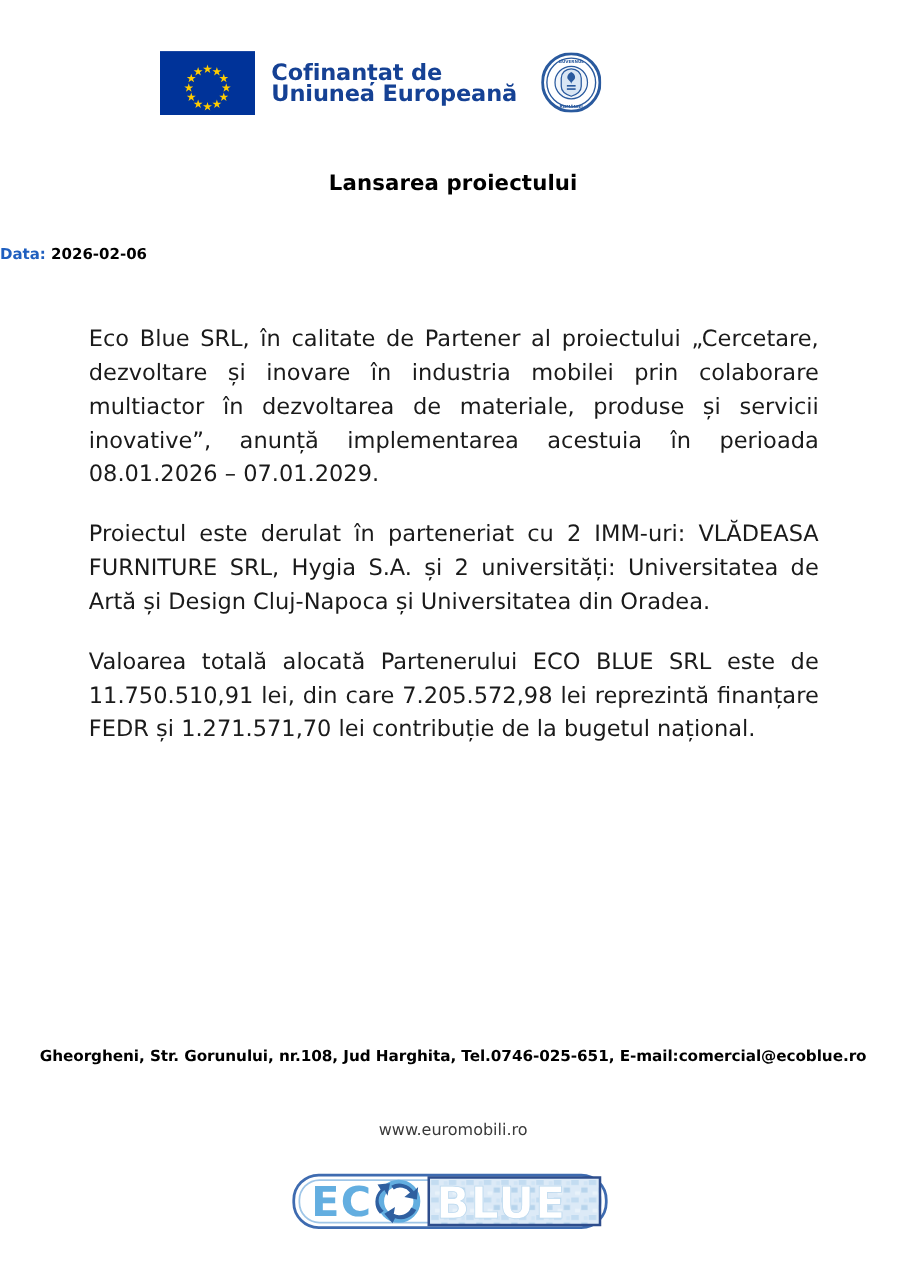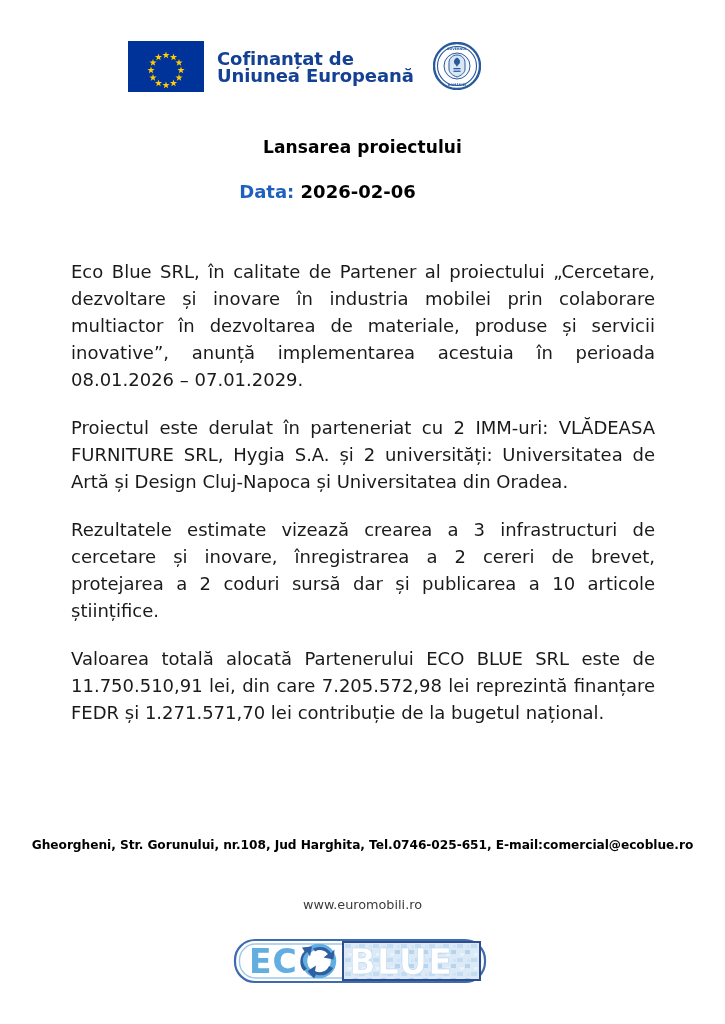--- a/index.html
+++ b/index.html
@@ -71,25 +71,25 @@
     text-align: center;
     font-size: 17px;
     font-weight: bold;
     color: #000000;
     letter-spacing: 0.1px;
   }
 
   
   .date-line {
     position: absolute;
-    top: 181px;
+    top: 196px;
     left: 0;
     width: 655px;
-    text-align: center;
-    font-size: 18px;
+    text-align: left;
+    font-size: 12px;
     font-weight: bold;
   }
   .date-label { color: #1F5FBF; }
   .date-value { color: #000000; }
 
   
   .body-copy {
     position: absolute;
     top: 258px;
     left: 71px;
@@ -191,21 +191,20 @@
   <div class="doc-title">Lansarea proiectului</div>
 
   <div class="date-line">
     <span class="date-label">Data:</span>
     <span class="date-value">2026-02-06</span>
   </div>
 
   <div class="body-copy">
     <p>Eco Blue SRL, în calitate de Partener al proiectului „Cercetare, dezvoltare și inovare în industria mobilei prin colaborare multiactor în dezvoltarea de materiale, produse și servicii inovative”, anunță implementarea acestuia în perioada 08.01.2026 – 07.01.2029.</p>
     <p>Proiectul este derulat în parteneriat cu 2 IMM-uri: VLĂDEASA FURNITURE SRL, Hygia S.A. și 2 universități: Universitatea de Artă și Design Cluj-Napoca și Universitatea din Oradea.</p>
-    <p>Rezultatele estimate vizează crearea a 3 infrastructuri de cercetare și inovare, înregistrarea a 2 cereri de brevet, protejarea a 2 coduri sursă dar și publicarea a 10 articole științifice.</p>
     <p>Valoarea totală alocată Partenerului ECO BLUE SRL este de 11.750.510,91 lei, din care 7.205.572,98 lei reprezintă finanțare FEDR și 1.271.571,70 lei contribuție de la bugetul național.</p>
   </div>
 
   <div class="footer-contact">Gheorgheni, Str. Gorunului, nr.108, Jud Harghita, Tel.0746-025-651, E-mail:comercial@ecoblue.ro</div>
 
   <div class="footer-site">www.euromobili.ro</div>
 
   <div class="ecoblue-logo">
     <svg width="256" height="62" viewBox="0 0 256 62">
 

